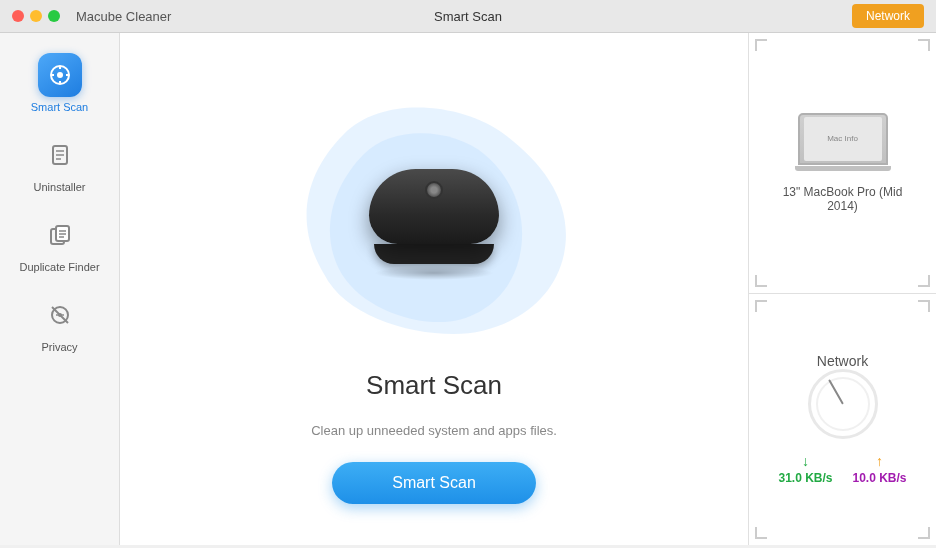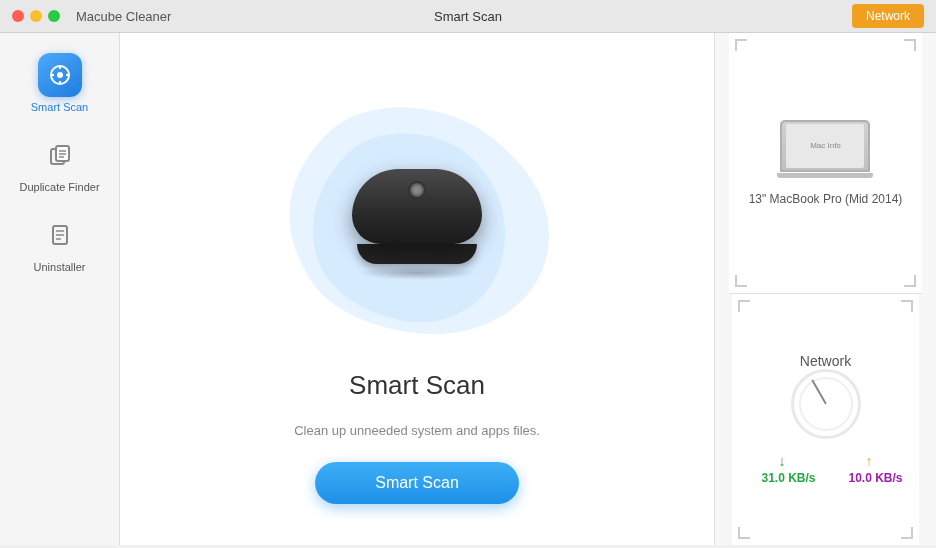--- a/index.html
+++ b/index.html
@@ -232,26 +232,25 @@
       border-radius: 22px;
       padding: 12px 60px;
       font-size: 16px;
       font-weight: 500;
       cursor: pointer;
       box-shadow: 0 4px 14px rgba(30,144,232,0.4);
     }
 
     
     .right-panel {
-      width: 222px;
+      width: 188px;
       background: #f7f7f7;
       border-left: 1px solid #e0e0e0;
       display: flex;
       flex-direction: column;
-      align-items: center;
     }
 
     
     .mac-info-card {
       flex: 1;
       border-bottom: 1px solid #e0e0e0;
       display: flex;
       flex-direction: column;
       align-items: center;
       justify-content: center;
@@ -367,21 +366,20 @@
     }
     .stat-item {
       display: flex;
       flex-direction: column;
       align-items: center;
       gap: 2px;
     }
     .stat-value {
       font-size: 12px;
       font-weight: 600;
-      margin-left: 13px;
     }
     .stat-value.download { color: #22aa44; }
     .stat-value.upload { color: #a21caf; }
     .stat-arrow {
       font-size: 14px;
       font-weight: bold;
     }
     .stat-arrow.download { color: #22aa44; }
     .stat-arrow.upload { color: #f0a020; }
   </style>
@@ -418,42 +416,53 @@
           <line x1="18" y1="12" x2="21" y2="12" stroke="white" stroke-width="2"></line>
         </svg>
       </div>
       <span class="sidebar-item-label">Smart Scan</span>
     </div>
 
 
     <div class="sidebar-item">
       <div class="sidebar-item-icon">
         <svg class="icon-svg" viewBox="0 0 24 24" fill="none">
+          <rect x="5" y="3" width="14" height="18" rx="2" stroke="#888" stroke-width="2"></rect>
+          <line x1="8" y1="8" x2="16" y2="8" stroke="#888" stroke-width="1.5"></line>
+          <line x1="8" y1="12" x2="16" y2="12" stroke="#888" stroke-width="1.5"></line>
+          <line x1="8" y1="16" x2="13" y2="16" stroke="#888" stroke-width="1.5"></line>
+        </svg>
+      </div>
+      <span class="sidebar-item-label">Uninstaller</span>
+    </div>
+
+    <div class="sidebar-item">
+      <div class="sidebar-item-icon">
+        <svg class="icon-svg" viewBox="0 0 24 24" fill="none">
           <rect x="3" y="6" width="13" height="15" rx="2" stroke="#888" stroke-width="2"></rect>
           <rect x="8" y="3" width="13" height="15" rx="2" stroke="#888" stroke-width="2" fill="white"></rect>
           <line x1="11" y1="8" x2="18" y2="8" stroke="#888" stroke-width="1.5"></line>
           <line x1="11" y1="11" x2="18" y2="11" stroke="#888" stroke-width="1.5"></line>
           <line x1="11" y1="14" x2="16" y2="14" stroke="#888" stroke-width="1.5"></line>
         </svg>
       </div>
       <span class="sidebar-item-label">Duplicate Finder</span>
     </div>
 
     <div class="sidebar-item">
       <div class="sidebar-item-icon">
         <svg class="icon-svg" viewBox="0 0 24 24" fill="none">
-          <rect x="5" y="3" width="14" height="18" rx="2" stroke="#888" stroke-width="2"></rect>
-          <line x1="8" y1="8" x2="16" y2="8" stroke="#888" stroke-width="1.5"></line>
+          <circle cx="12" cy="12" r="8" stroke="#888" stroke-width="2"></circle>
+          <line x1="4" y1="4" x2="20" y2="20" stroke="#888" stroke-width="2"></line>
+          <circle cx="12" cy="12" r="2" fill="#888"></circle>
           <line x1="8" y1="12" x2="16" y2="12" stroke="#888" stroke-width="1.5"></line>
-          <line x1="8" y1="16" x2="13" y2="16" stroke="#888" stroke-width="1.5"></line>
         </svg>
       </div>
-      <span class="sidebar-item-label">Uninstaller</span>
-    </div>
-
+      <span class="sidebar-item-label">Privacy</span>
+    </div>
 
 
   </div>
 
   <div class="content-area">
 
     <div class="robot-container">
 
       <svg class="blob-bg" viewBox="0 0 340 280" xmlns="http://www.w3.org/2000/svg">
         <path d="M80,60 C120,20 200,30 240,60 C280,90 310,130 300,180 C290,230 240,260 190,260 C140,260 80,240 60,200 C30,150 40,100 80,60Z" fill="#ddeeff" opacity="0.7"></path>

